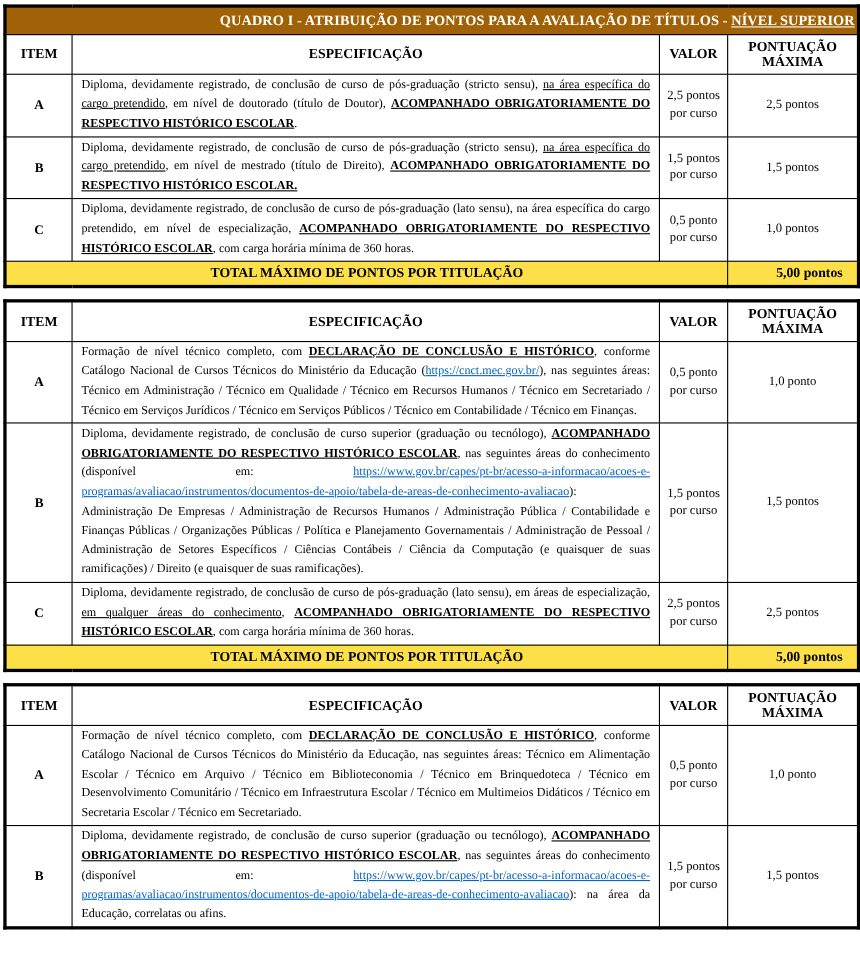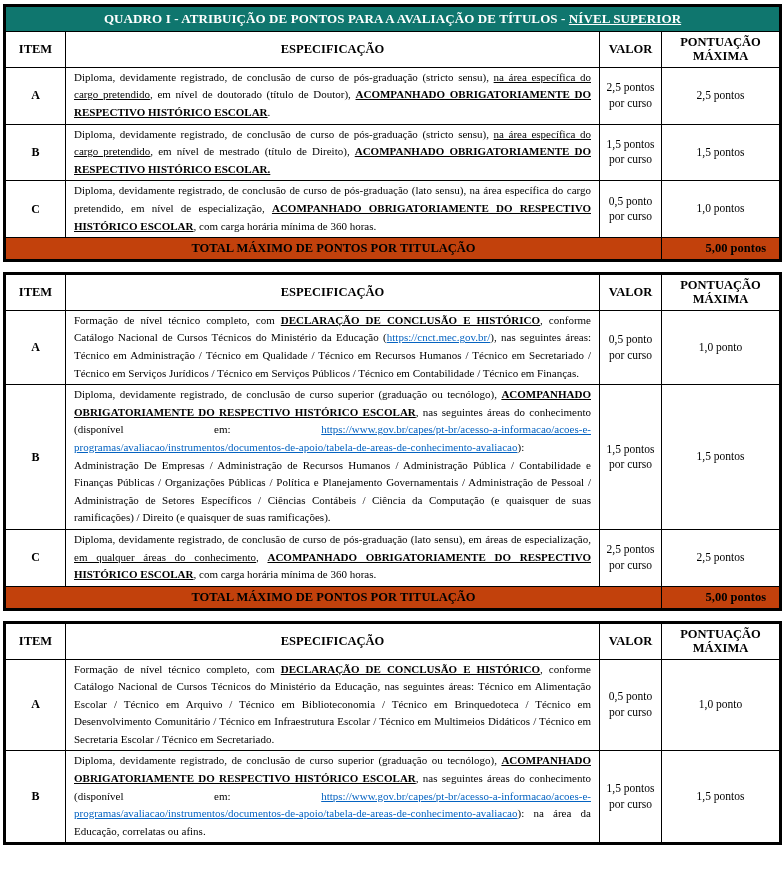--- a/index.html
+++ b/index.html
@@ -20,25 +20,25 @@
     width: 776px;
     table-layout: fixed;
     border: 3px solid #000;
     margin-bottom: 10px;
   }
   table.quadro td, table.quadro th {
     border: 1px solid #000;
     vertical-align: middle;
   }
   .titlebar {
-    background: #0f766e;
+    background: #a16207;
     color: #ffffff;
     font-weight: bold;
     font-size: 13px;
-    text-align: center;
+    text-align: right;
     padding: 4px 2px;
     letter-spacing: 0.1px;
   }
   .colhead th {
     background: #ffffff;
     font-weight: bold;
     font-size: 12.5px;
     text-align: center;
     padding: 3px 2px;
     line-height: 1.15;
@@ -54,21 +54,21 @@
     padding: 1px 8px 2px 8px;
     line-height: 1.6;
   }
   td.valor, td.pont {
     text-align: center;
     font-size: 11.5px;
     line-height: 1.35;
     padding: 2px 3px;
   }
   tr.total td {
-    background: #c2410c;
+    background: #fde047;
     font-weight: bold;
     font-size: 12.5px;
     padding: 3px 2px;
   }
   tr.total td.label { text-align: center; }
   tr.total td.value { text-align: right; padding-right: 13px; }
   .b  { font-weight: normal; }
   .u  { text-decoration: underline; }
   .bu { font-weight: bold; text-decoration: underline; }
   .lk {

